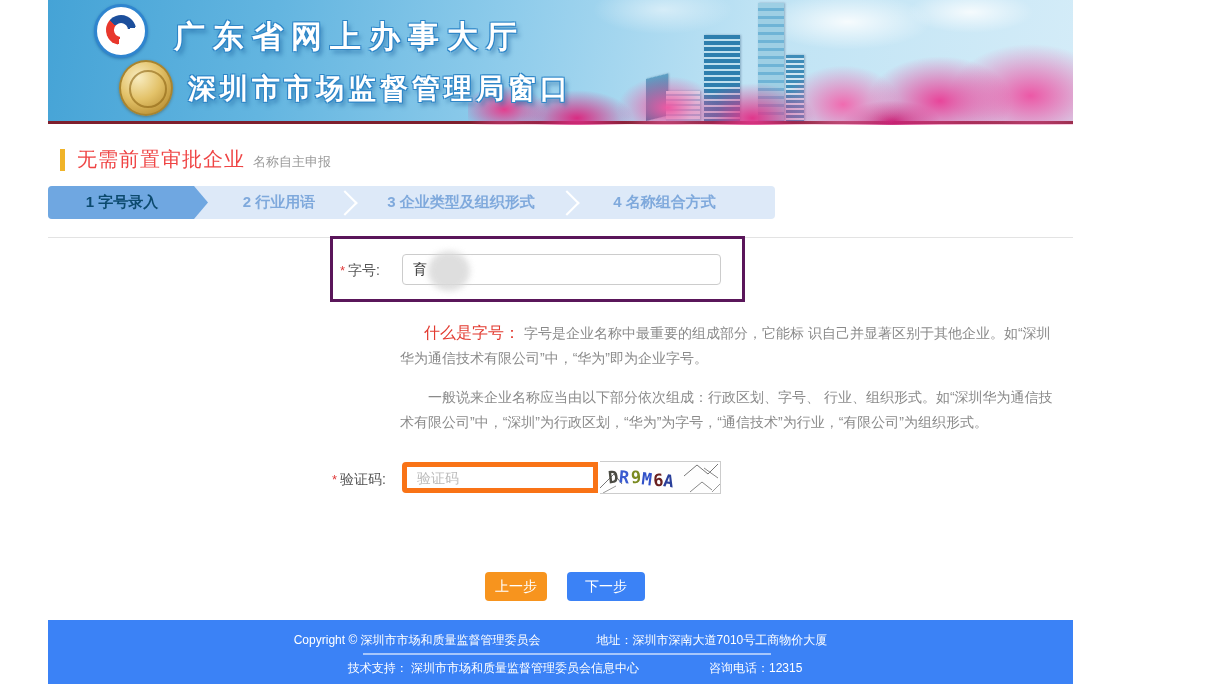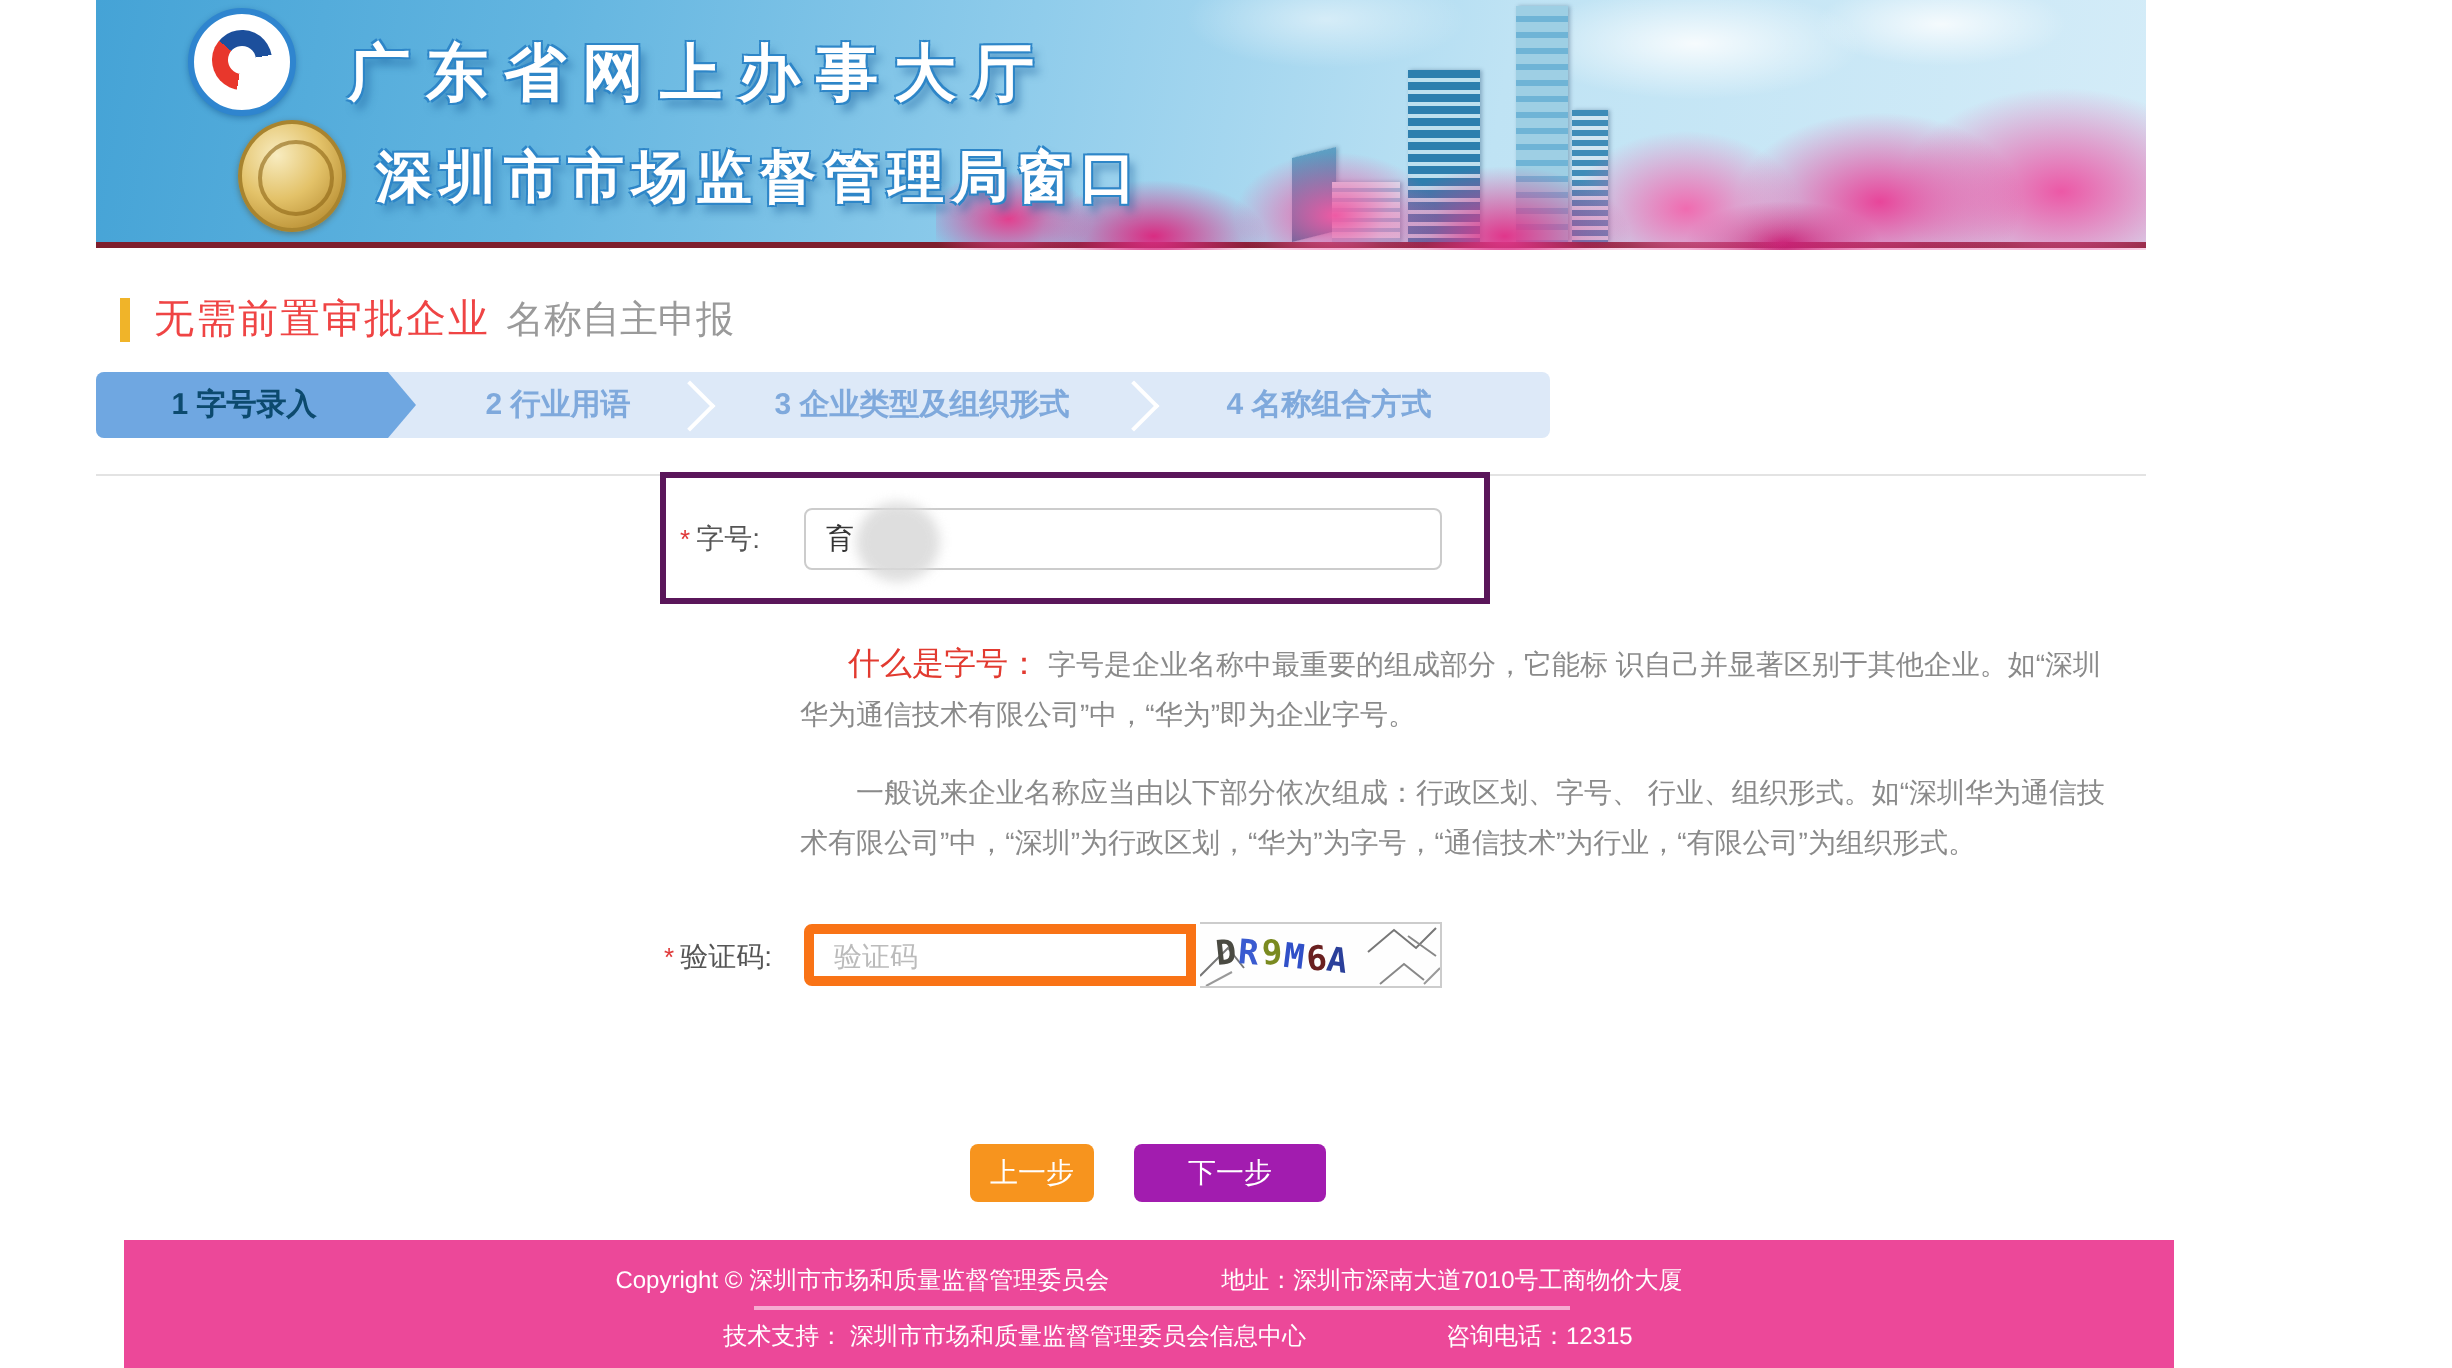--- a/index.html
+++ b/index.html
@@ -48,21 +48,21 @@
       radial-gradient(ellipse 90px 50px at 47% 92%, #e0368b, rgba(224,54,139,0) 70%),
       radial-gradient(ellipse 80px 54px at 62% 76%, #f06bb0, rgba(240,107,176,0) 72%),
       radial-gradient(ellipse 100px 62px at 78% 72%, #e8459a, rgba(232,69,154,0) 72%),
       radial-gradient(ellipse 110px 70px at 93% 66%, #ec58a6, rgba(236,88,166,0) 74%),
       radial-gradient(ellipse 70px 30px at 70% 96%, #c21a6e, rgba(194,26,110,0) 70%); }
 
   
   .titlebar { position:absolute; left:60px; top:146px; display:flex; align-items:baseline; }
   .ybar { width:5px; height:22px; background:#f0b429; margin-right:12px; align-self:center; }
   .ptitle { font-size:20px; color:#ef4444; letter-spacing:1px; }
-  .psub { font-size:19px; color:#9a9a9a; margin-left:8px; }
+  .psub { font-size:13px; color:#9a9a9a; margin-left:8px; }
 
   
   .steps { position:absolute; left:48px; top:186px; width:727px; height:33px; background:#dde9f8;
     border-radius:4px; display:flex; align-items:center; }
   .step { font-size:15px; font-weight:bold; color:#7fa9dc; display:flex; align-items:center; justify-content:center; height:100%; }
   .step.active { background:#6fa7e1; color:#0c4a6e; border-radius:4px 0 0 4px;
     clip-path:polygon(0 0, calc(100% - 14px) 0, 100% 50%, calc(100% - 14px) 100%, 0 100%);
     width:160px; padding-right:12px; }
   .step.s2 { width:142px; } .step.s3 { width:222px; } .step.s4 { width:185px; }
   .chev { width:18px; height:18px; border-top:2px solid #fff; border-right:2px solid #fff;
@@ -105,24 +105,24 @@
   .captcha-chars span:nth-child(3){ transform:rotate(-3deg); }
   .captcha-chars span:nth-child(4){ transform:rotate(7deg) translateY(2px); }
   .captcha-chars span:nth-child(5){ transform:rotate(-5deg) translateY(3px); }
   .captcha-chars span:nth-child(6){ transform:rotate(8deg) translateY(4px); }
   .captcha-box svg { position:absolute; left:0; top:0; }
 
   
   .btn { position:absolute; height:29px; border:none; border-radius:4px; color:#fff; font-size:14px;
     cursor:pointer; font-family:"Liberation Sans","DejaVu Sans",sans-serif; }
   .btn-prev { left:485px; top:572px; width:62px; background:#f7941e; }
-  .btn-next { left:567px; top:572px; width:96px; background:#a21caf; }
-
-  
-  .footer { position:absolute; left:48px; top:620px; width:1025px; height:64px; background:#ec4899; color:#fff; font-size:12px;margin-left:14px; }
+  .btn-next { left:567px; top:572px; width:78px; background:#3b82f6; }
+
+  
+  .footer { position:absolute; left:48px; top:620px; width:1025px; height:64px; background:#3b82f6; color:#fff; font-size:12px; }
   .frow { position:absolute; left:0; width:100%; display:flex; justify-content:center; gap:56px; }
   .frow.r1 { top:12px; }
   .frow.r2 { top:40px; gap:70px;padding-left:29px; }
   .fsep { position:absolute; left:315px; top:33px; width:408px; height:2px; background:rgba(255,255,255,.55); }
 </style>
 </head>
 <body>
 
 <div class="stage">
 

